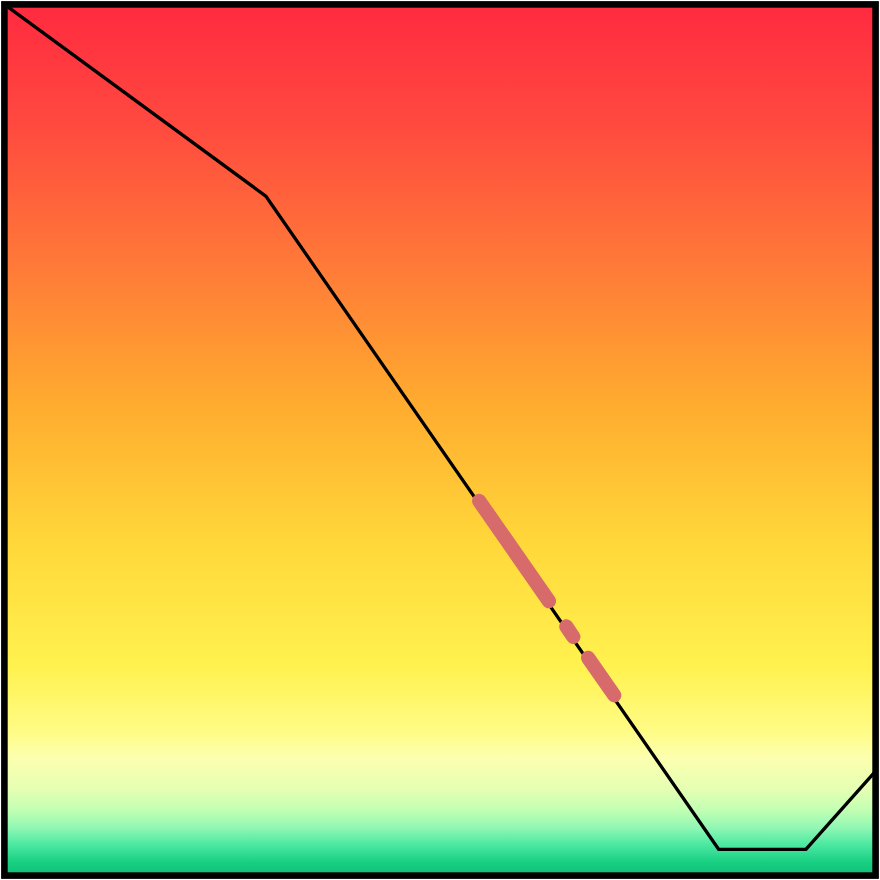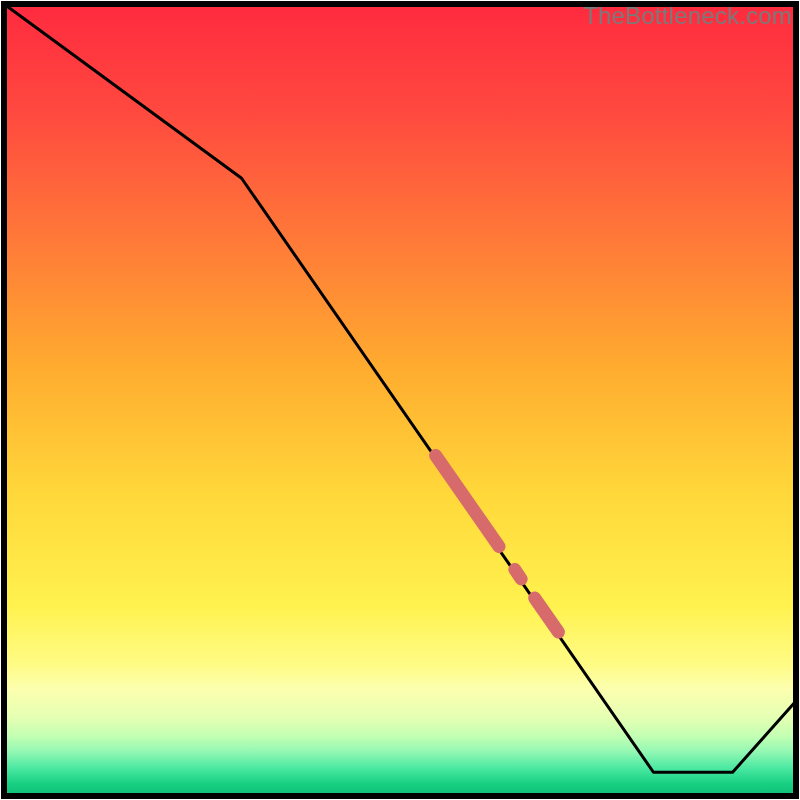--- a/index.html
+++ b/index.html
@@ -52,14 +52,13 @@
           <stop offset="100.00%" stop-color="#0fbf77"></stop>
         </linearGradient>
     </defs>
   <rect x="4" y="4" width="792" height="792" fill="url(#bg-gradient)"></rect>
       <polyline points="4.00,4.00 241.60,178.24 653.44,772.24 732.64,772.24 796.00,700.96" fill="none" stroke="#000" stroke-width="3" stroke-linejoin="round" stroke-linecap="round"></polyline>
       <line x1="435.64" y1="455.44" x2="499.00" y2="546.52" stroke="#d76a6a" stroke-width="13" stroke-linecap="round"></line>
       <line x1="514.84" y1="569.49" x2="521.18" y2="578.99" stroke="#d76a6a" stroke-width="13" stroke-linecap="round"></line>
       <line x1="534.64" y1="598.00" x2="558.40" y2="632.06" stroke="#d76a6a" stroke-width="13" stroke-linecap="round"></line>
       <rect x="4" y="4" width="792" height="792" fill="none" stroke="#000" stroke-width="6"></rect>
     </svg>
-  <div class="watermark">TheBottleneck.com</div>
 </div>
 
 </body></html>

